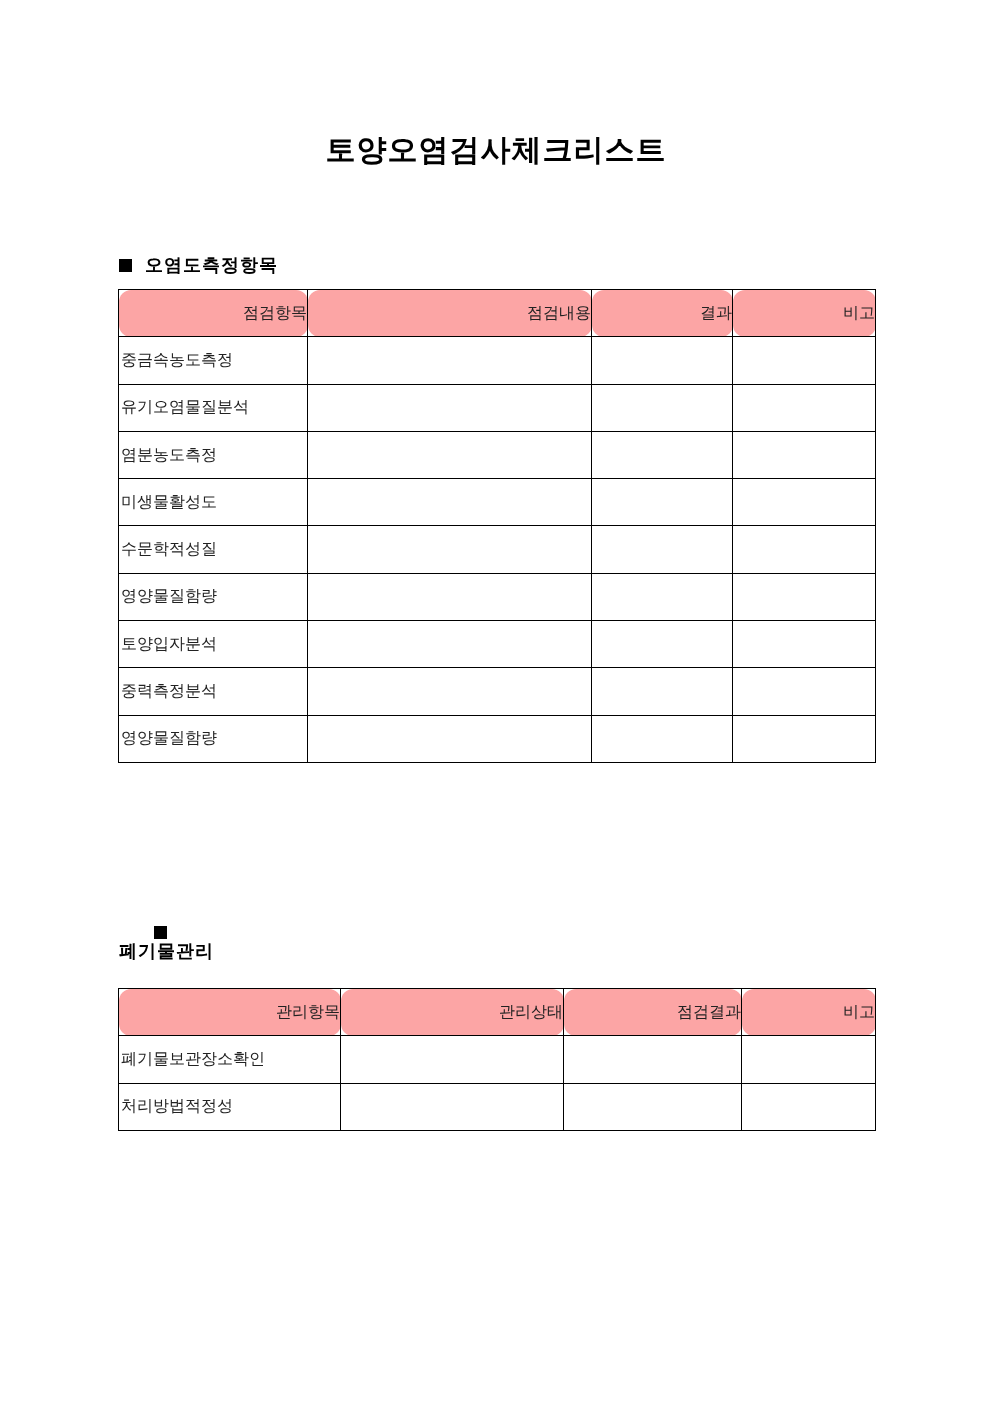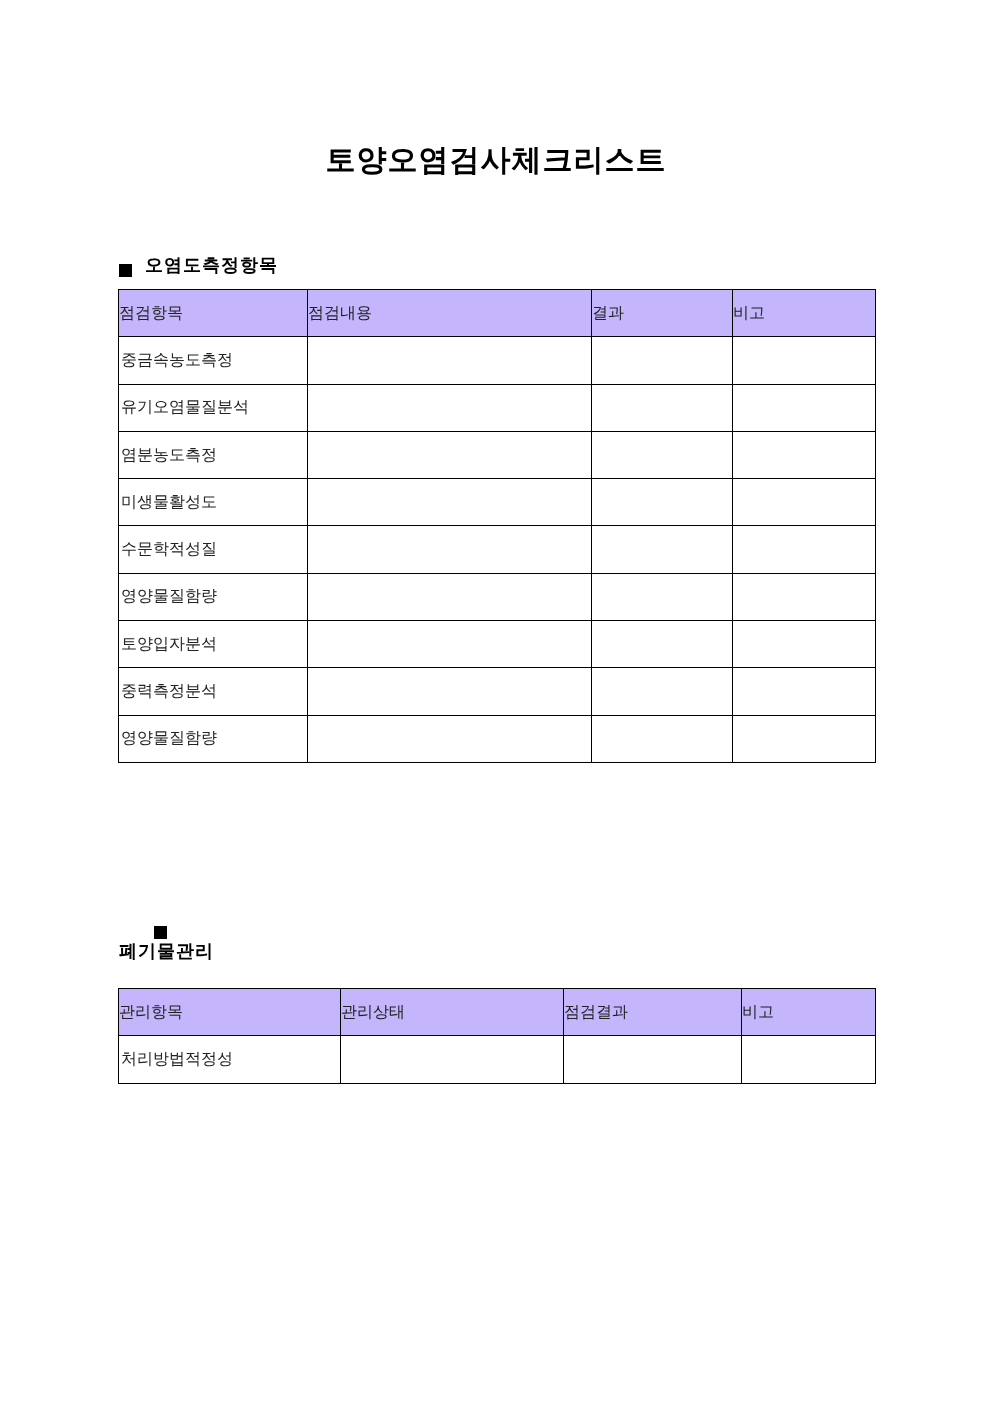--- a/index.html
+++ b/index.html
@@ -11,21 +11,21 @@
       color: #111111;
     }
     .page {
       position: relative;
       width: 992px;
       height: 1403px;
       background: #ffffff;
     }
     .doc-title {
       position: absolute;
-      top: 140px;
+      top: 130px;
       left: 0;
       width: 992px;
       text-align: center;
       font-size: 30px;
       font-weight: bold;
       letter-spacing: 1px;
       color: #000000;
     }
     .section-heading {
       position: absolute;
@@ -37,41 +37,42 @@
       align-items: center;
     }
     .section-heading .bullet {
       display: inline-block;
       width: 13px;
       height: 13px;
       background: #000000;
       margin-right: 13px;
     }
     .section-heading .label { letter-spacing: 1px; }
-    .sec1-heading { top: 253px; align-items: flex-end; }
+    .sec1-heading { top: 253px; }
     .sec2-heading { top: 926px; flex-direction: column; }
 
     table.checklist {
       position: absolute;
       left: 118px;
       border-collapse: collapse;
       table-layout: fixed;
       font-size: 16px;
     }
     table.checklist th,
     table.checklist td {
       border: 1px solid #000000;
       height: 47.3px;
       vertical-align: middle;
     }
     table.checklist th {
-      background: #c4b5fd;
+      background: #fca5a5;
       font-weight: normal;
-      text-align: left;
+      text-align: right;
       color: #222222;
+      border-radius: 12px;
     }
     table.checklist td {
       background: #ffffff;
       text-align: left;
       padding-left: 2px;
       color: #222222;
     }
     .table1 { top: 289px; width: 757px; }
     .table2 { top: 988px; width: 757px; }
   </style>
@@ -175,20 +176,26 @@
     <thead>
       <tr>
         <th>관리항목</th>
         <th>관리상태</th>
         <th>점검결과</th>
         <th>비고</th>
       </tr>
     </thead>
     <tbody>
       <tr>
+        <td>폐기물보관장소확인</td>
+        <td></td>
+        <td></td>
+        <td></td>
+      </tr>
+      <tr>
         <td>처리방법적정성</td>
         <td></td>
         <td></td>
         <td></td>
       </tr>
     </tbody>
   </table>
 
 </div>
 

